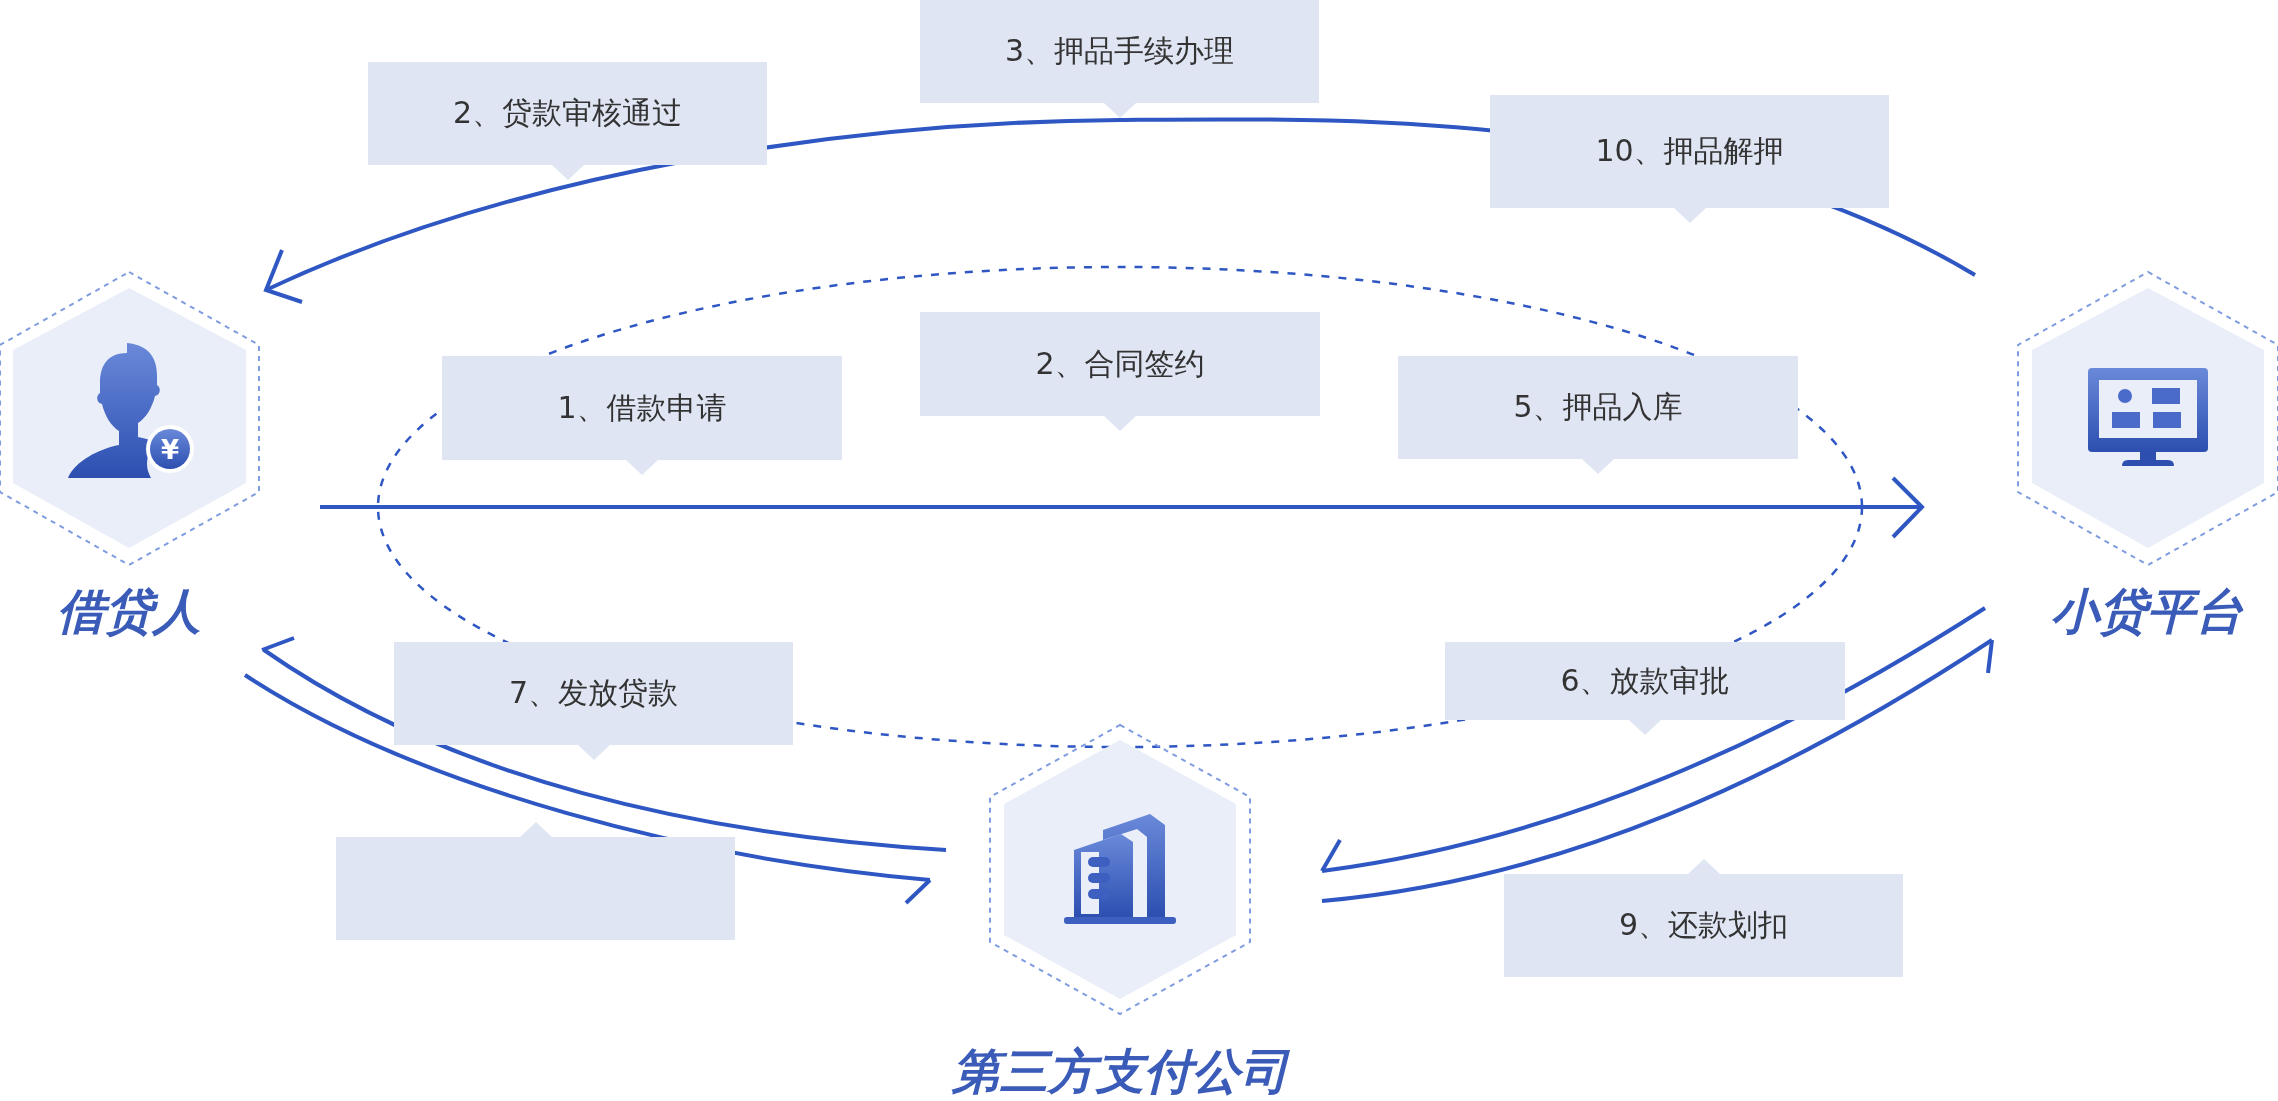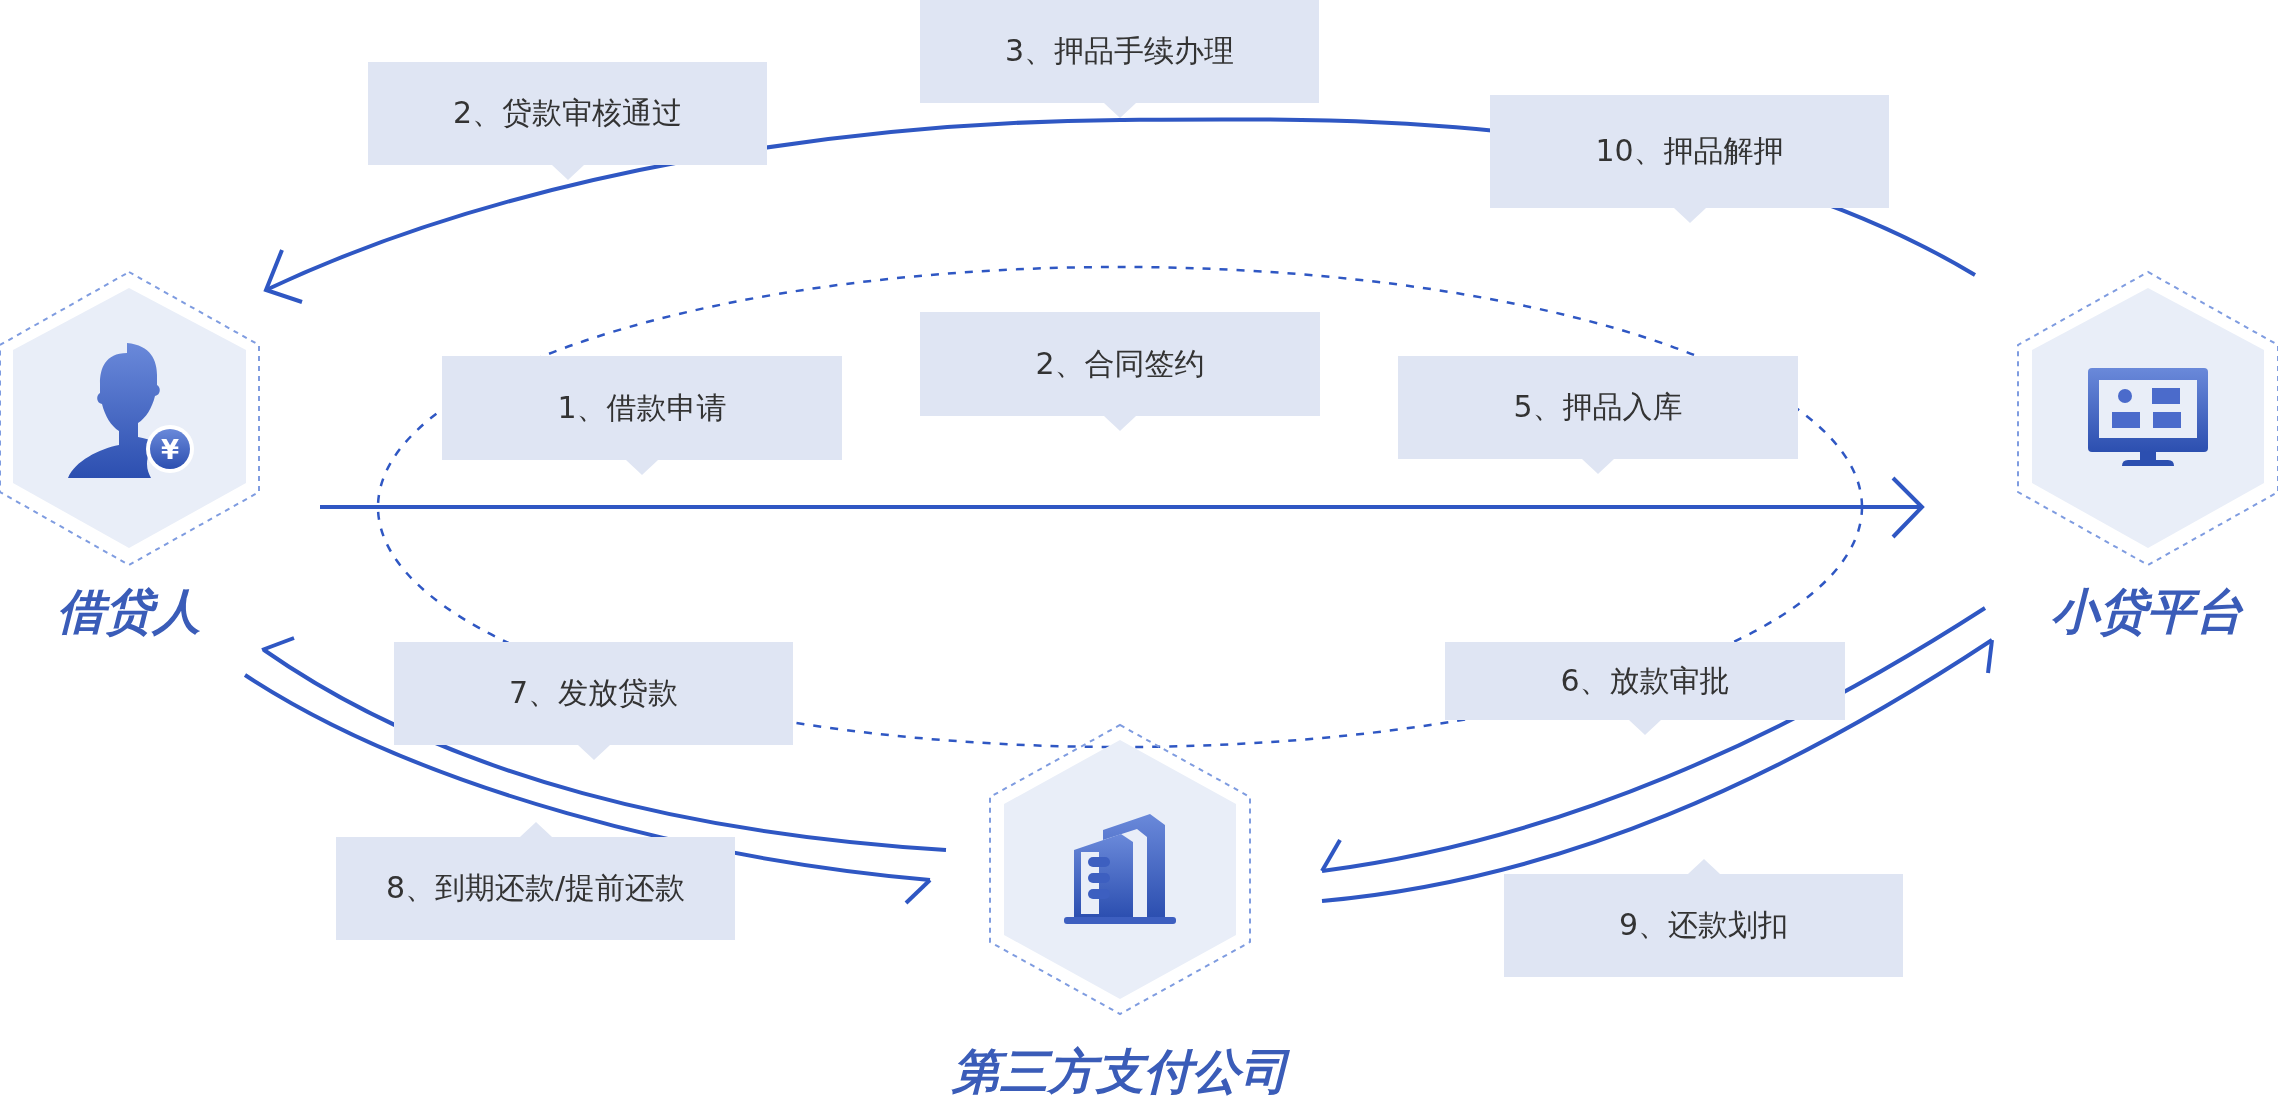--- a/index.html
+++ b/index.html
@@ -111,21 +111,20 @@
 </div>
 <div class="step-box" style="left:1445px; top:642px; width:400px; height:78px;">
   <span>6、放款审批</span>
   <span class="tail down"></span>
 </div>
 <div class="step-box" style="left:394px; top:642px; width:399px; height:103px;">
   <span>7、发放贷款</span>
   <span class="tail down"></span>
 </div>
 <div class="step-box" style="left:336px; top:837px; width:399px; height:103px;">
-  <span>8、到期还款/提前还款</span>
   <span class="tail up"></span>
 </div>
 <div class="step-box" style="left:1504px; top:837px; width:399px; height:103px;margin-top:37px;">
   <span>9、还款划扣</span>
   <span class="tail up"></span>
 </div>
 <div class="step-box" style="left:1490px; top:62px; width:399px; height:113px;margin-top:33px;">
   <span>10、押品解押</span>
   <span class="tail down"></span>
 </div>

